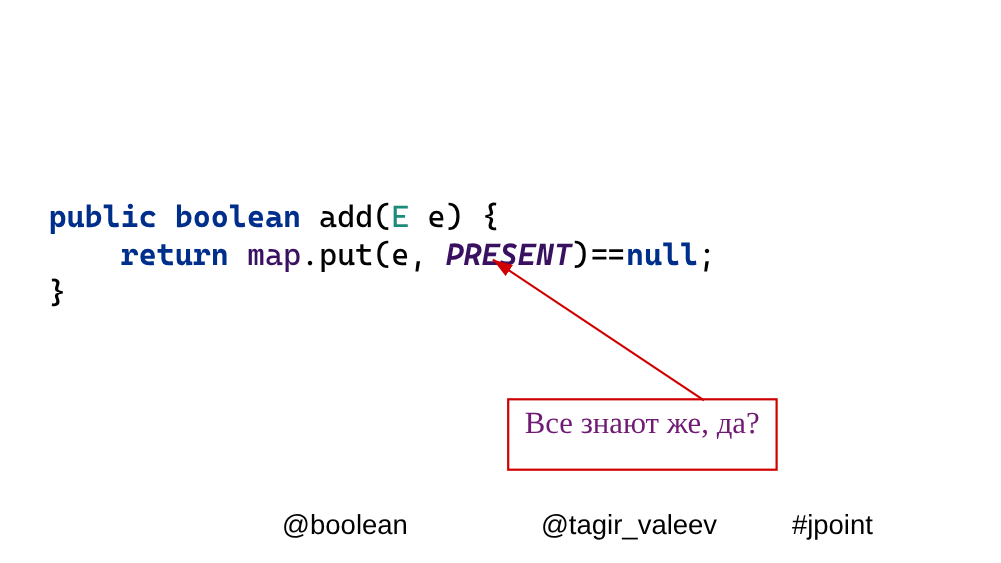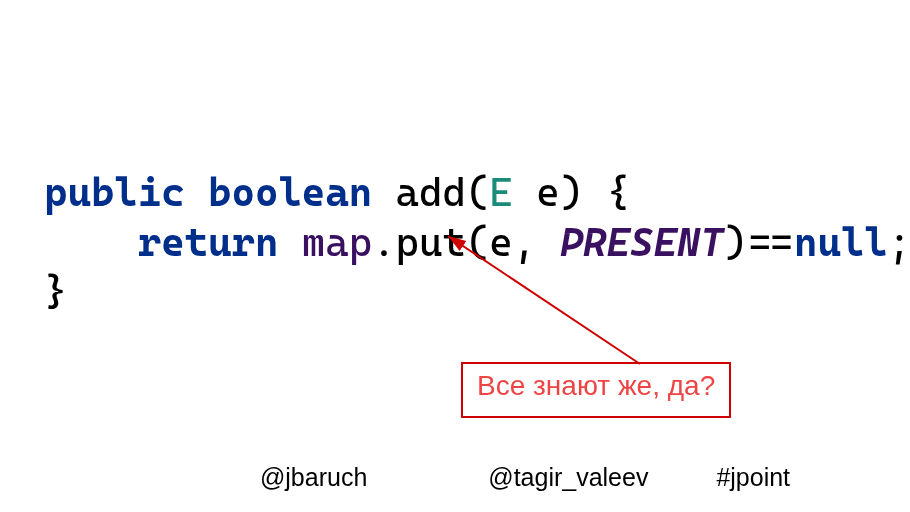--- a/index.html
+++ b/index.html
@@ -1,24 +1,24 @@
 <!DOCTYPE html>
 <html><head>
   <meta charset="utf-8">
   <style>
     * { margin: 0; padding: 0; box-sizing: border-box; }
     html, body { width: 910px; height: 512px; background: #fff; font-family: sans-serif; overflow: hidden; }
     .slide { position: relative; width: 910px; height: 512px; }
 
     .code {
       position: absolute;
-      top: 168px;
+      top: 180px;
       left: 44px;
       font-family: "Cascadia Code", "Fira Code", "Consolas", "Menlo", monospace;
-      font-size: 40px;
+      font-size: 28px;
       line-height: 1.24;
       white-space: pre;
       color: #000;
     }
     .kw { color: #002f8b; font-weight: 700; }
     .ident { color: #000; }
     .type { color: #1c8c7a; }
     .field { color: #3a1060; }
     .const { color: #3a1060; font-style: italic; font-weight: 700; }
 
@@ -27,24 +27,24 @@
       top: 232px;
       left: 440px;
       pointer-events: none;
     }
 
     .callout {
       position: absolute;
       top: 362px;
       left: 461px;
       border: 2px solid #d00000;
-      color: #ef4444;
+      color: #701a75;
       font-size: 28px;
-      padding: 6px 14px 14px 14px;
-      font-family: Liberation Sans, sans-serif;
+      padding: 6px 14px 24px 14px;
+      font-family: Liberation Serif, serif;
     }
 
     .footer {
       position: absolute;
       bottom: 20px;
       left: 0;
       width: 100%;
       text-align: center;
       font-size: 25px;
       color: #000;
@@ -70,18 +70,18 @@
       </marker>
     </defs>
     <line x1="200" y1="132" x2="8" y2="4" stroke="#d00000" stroke-width="2" marker-end="url(#ah)"></line>
   </svg>
 
   <div class="callout">
     <span>Все знают же, да?</span>
   </div>
 
   <div class="footer">
-    <span class="h1">@jbaruch</span>
+    <span class="h1">@boolean</span>
     <span class="h2">@tagir_valeev</span>
     <span class="h3">#jpoint</span>
   </div>
 
 </div>
 
 </body></html>

